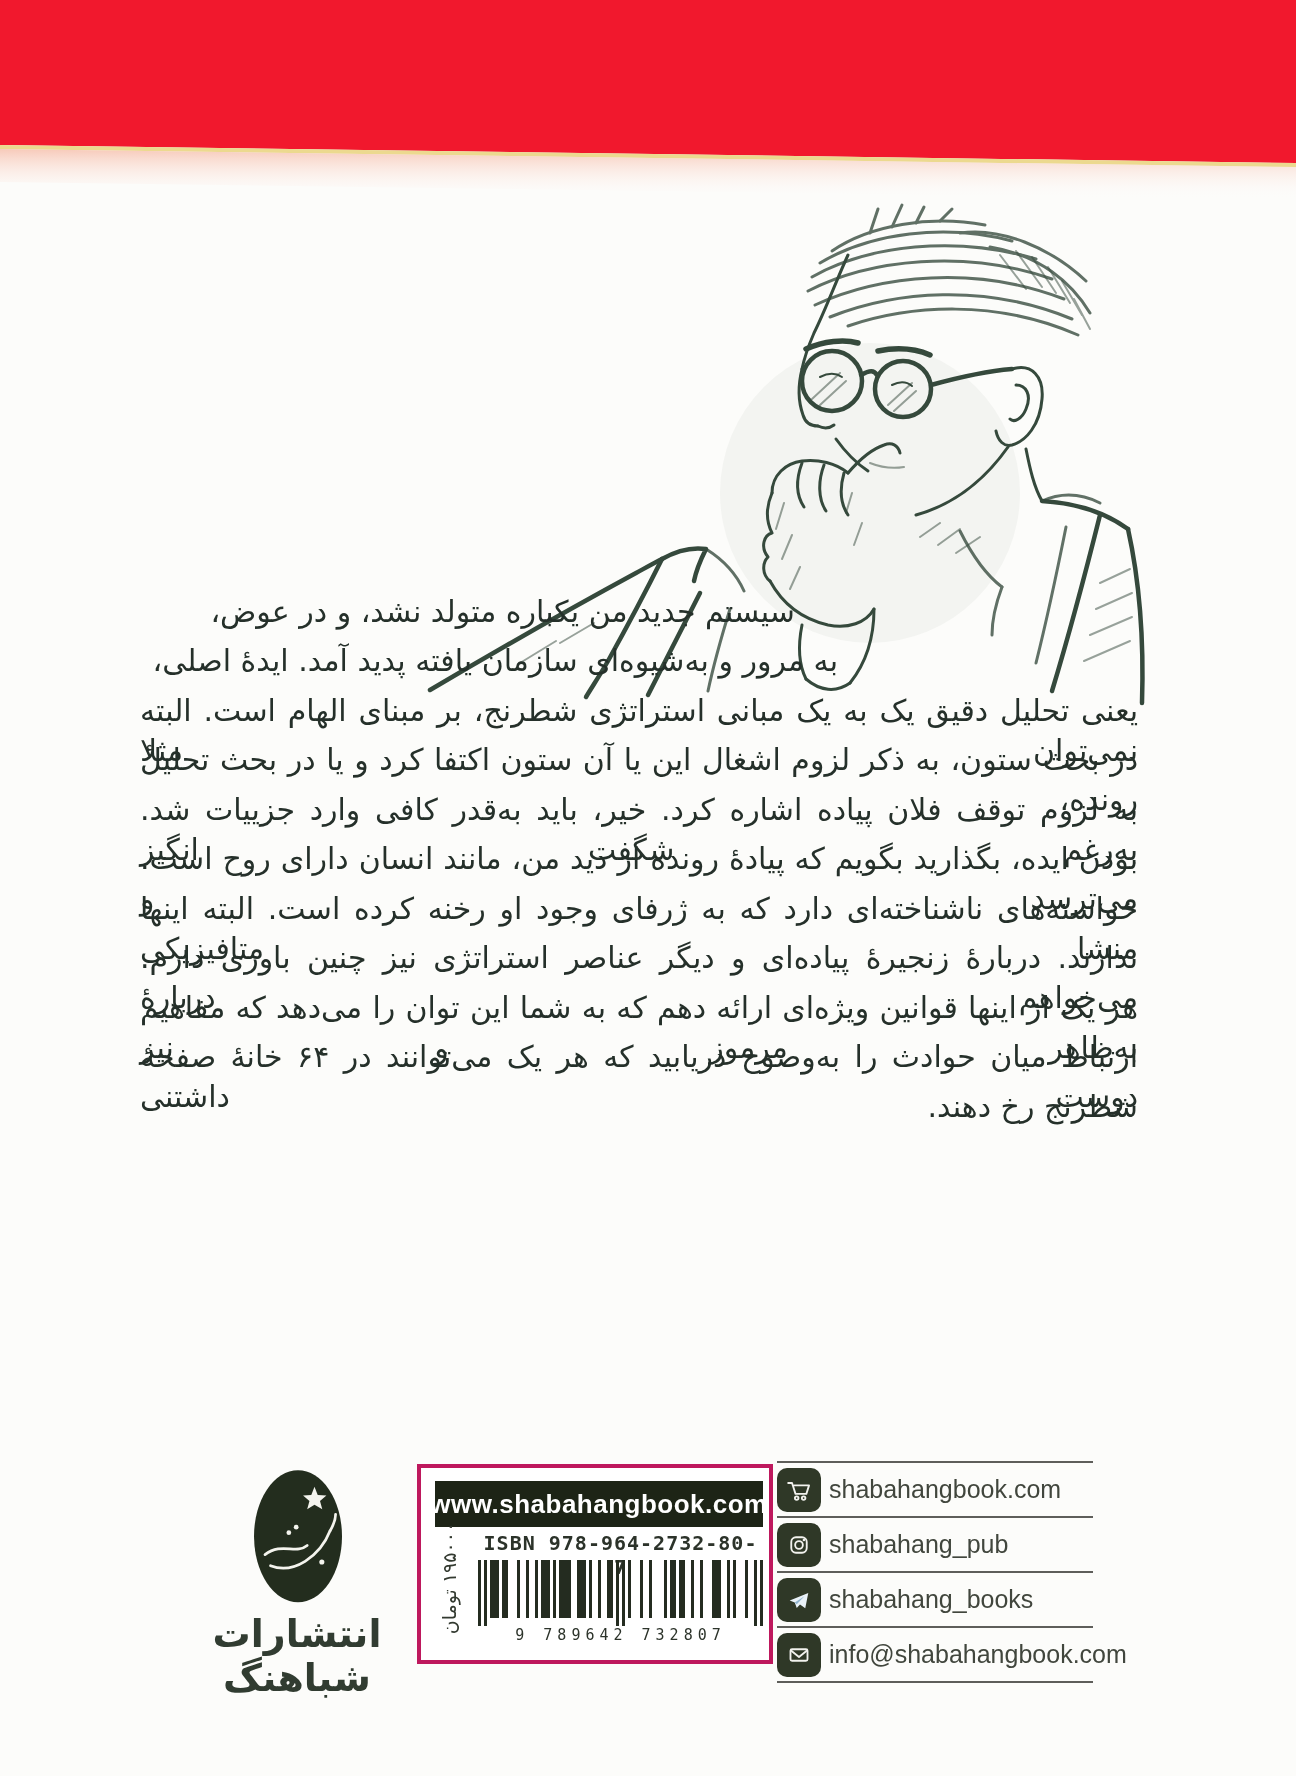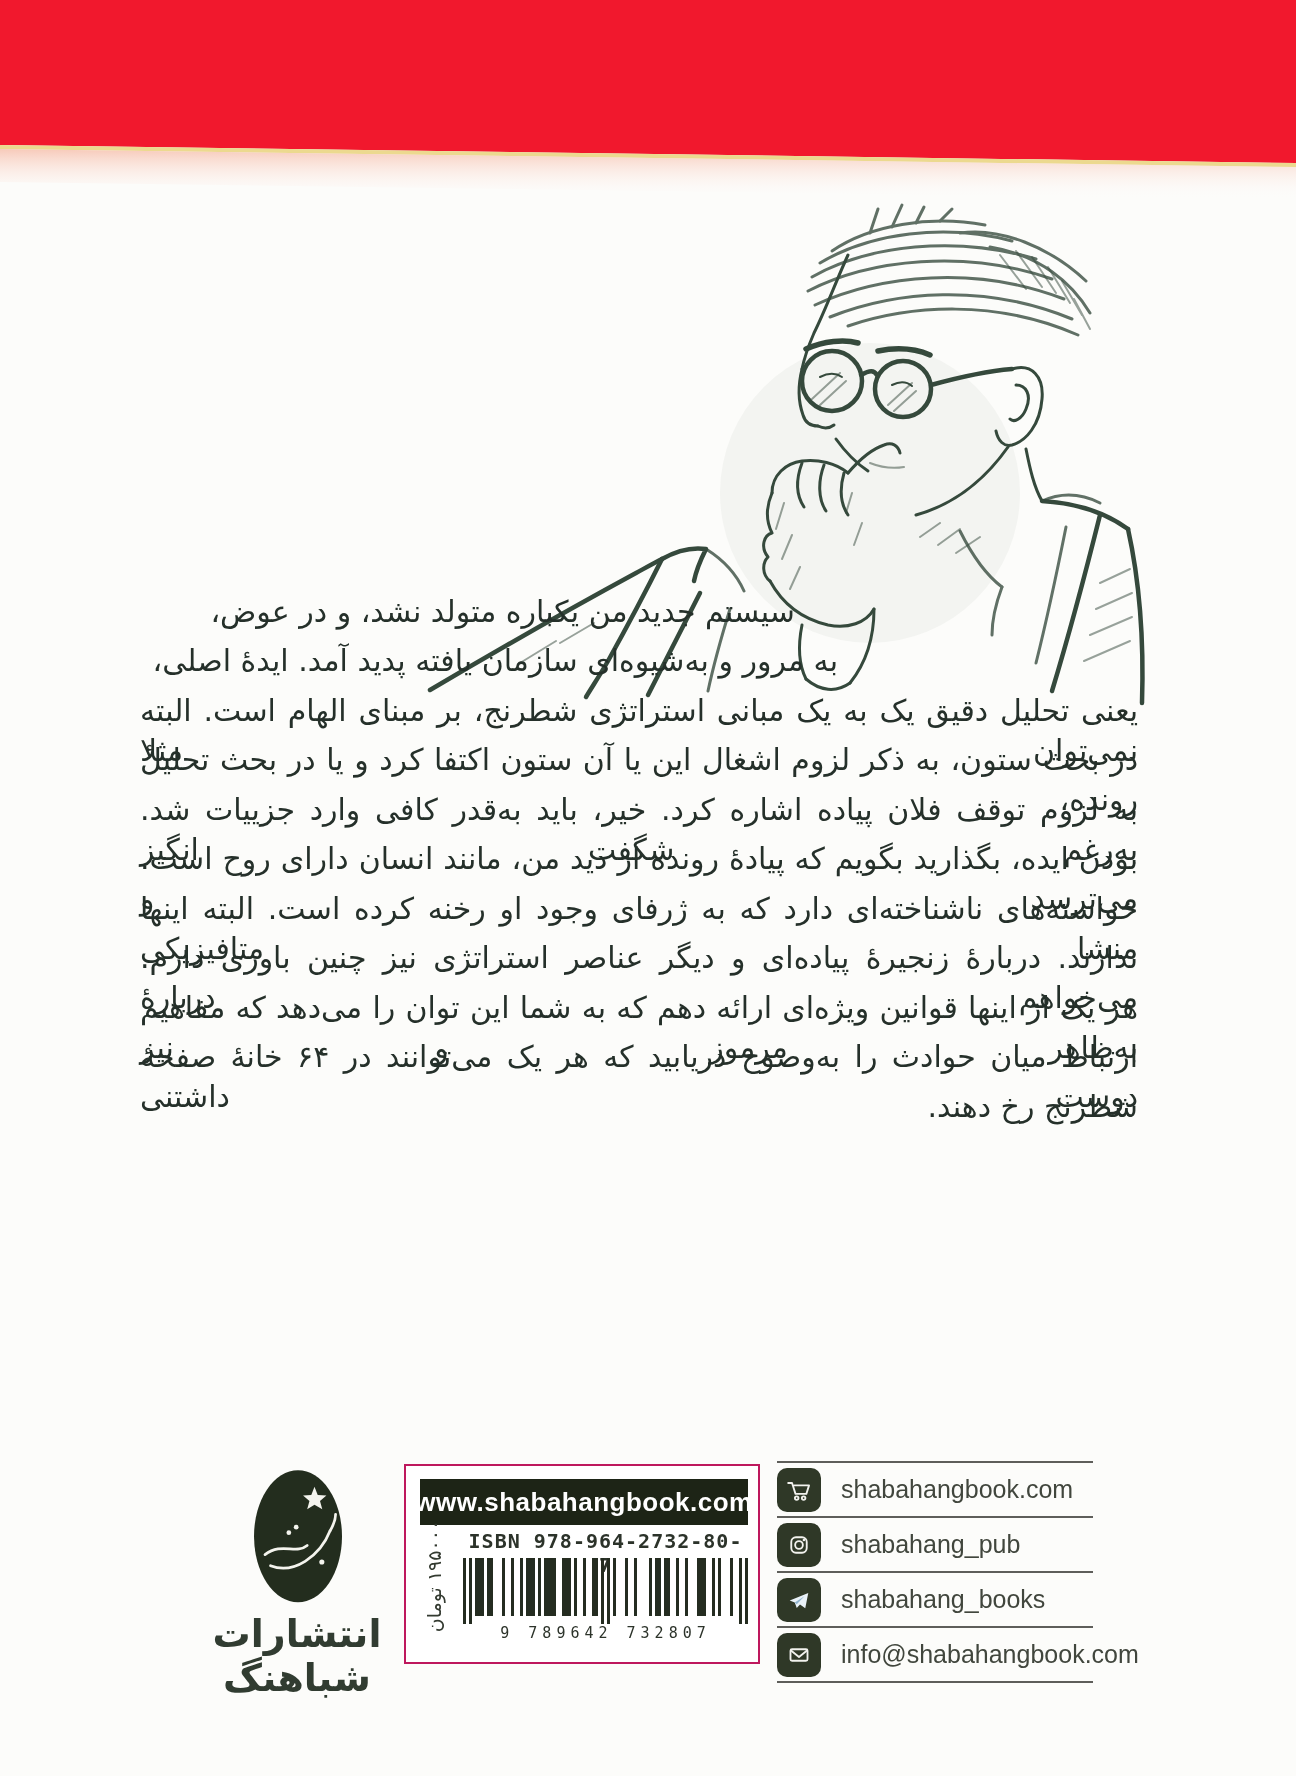--- a/index.html
+++ b/index.html
@@ -31,41 +31,41 @@
   .q8{top:938px}.q9{top:988px}.q10{top:1037px}
   .q11{top:1087px;right:158px;text-align:center}
 
   
   .logo-svg{position:absolute;left:243px;top:1464px;width:110px;height:152px}
   .logo-oval{fill:var(--logo-green)}
   .logo-cal{stroke:#f4f4ee;fill:none;stroke-width:3;stroke-linecap:round}
   .publisher-name{position:absolute;left:177px;top:1612px;width:240px;text-align:center;
       direction:rtl;font-weight:700;font-size:38px;color:#313c31}
 
-  .barcode-box{position:absolute;left:404px;top:1464px;width:356px;height:200px;
-      background:#fff;border:2px solid #be185d;z-index:2}
+  .barcode-box{position:absolute;left:417px;top:1464px;width:356px;height:200px;
+      background:#fff;border:4px solid #be185d;z-index:2}
   .site-banner{position:absolute;left:14px;top:13px;width:328px;height:46px;background:#1d2416;
       color:#fff;font-family:"Liberation Sans",sans-serif;font-weight:700;font-size:26px;
       display:flex;align-items:center;justify-content:center;letter-spacing:.5px}
   .isbn-label{position:absolute;left:57px;top:63px;width:285px;text-align:center;
       font-family:"DejaVu Sans Mono",monospace;font-weight:700;font-size:20px;color:#2c332a;letter-spacing:1px}
   .ean-svg{position:absolute;left:57px;top:92px;width:285px;height:66px}
   .isbn-digits{position:absolute;left:50px;top:158px;width:299px;text-align:center;
       font-family:"DejaVu Sans Mono",monospace;font-size:15px;color:#2c332a;letter-spacing:5px;white-space:nowrap}
   .price{position:absolute;left:28px;top:110px;transform:translate(-50%,-50%) rotate(-90deg);
       direction:rtl;white-space:nowrap;font-size:19px;color:#333a30}
 
   .contact-list{position:absolute;left:777px;top:1461px;width:316px;z-index:2}
   .contact-row{position:relative;height:55px;display:flex;align-items:center;border-top:2px solid #5e5e5a}
   .contact-list::after{content:"";display:block;border-top:2px solid #5e5e5a}
   .chip{width:44px;height:44px;border-radius:10px;background:var(--icon-bg);flex:0 0 44px;
       display:flex;align-items:center;justify-content:center}
   .chip svg{width:34px;height:34px;display:block}
   .chip .g{stroke:#f2f2ee;fill:none;stroke-width:2.4;stroke-linecap:round;stroke-linejoin:round}
-  .contact-label{margin-left:20px;font-family:"Liberation Sans",sans-serif;font-size:25px;color:#41463d}
+  .contact-label{margin-left:8px;font-family:"Liberation Sans",sans-serif;font-size:25px;color:#41463d}
 </style>
 </head>
 <body>
 
 <svg class="band-svg" viewBox="0 0 1296 220" preserveAspectRatio="none">
   <defs>
     <linearGradient id="fade" x1="0" y1="150" x2="0" y2="200" gradientUnits="userSpaceOnUse">
       <stop offset="0" stop-color="#f6bca8" stop-opacity=".75"></stop>
       <stop offset="1" stop-color="#ffffff" stop-opacity="0"></stop>
     </linearGradient>

